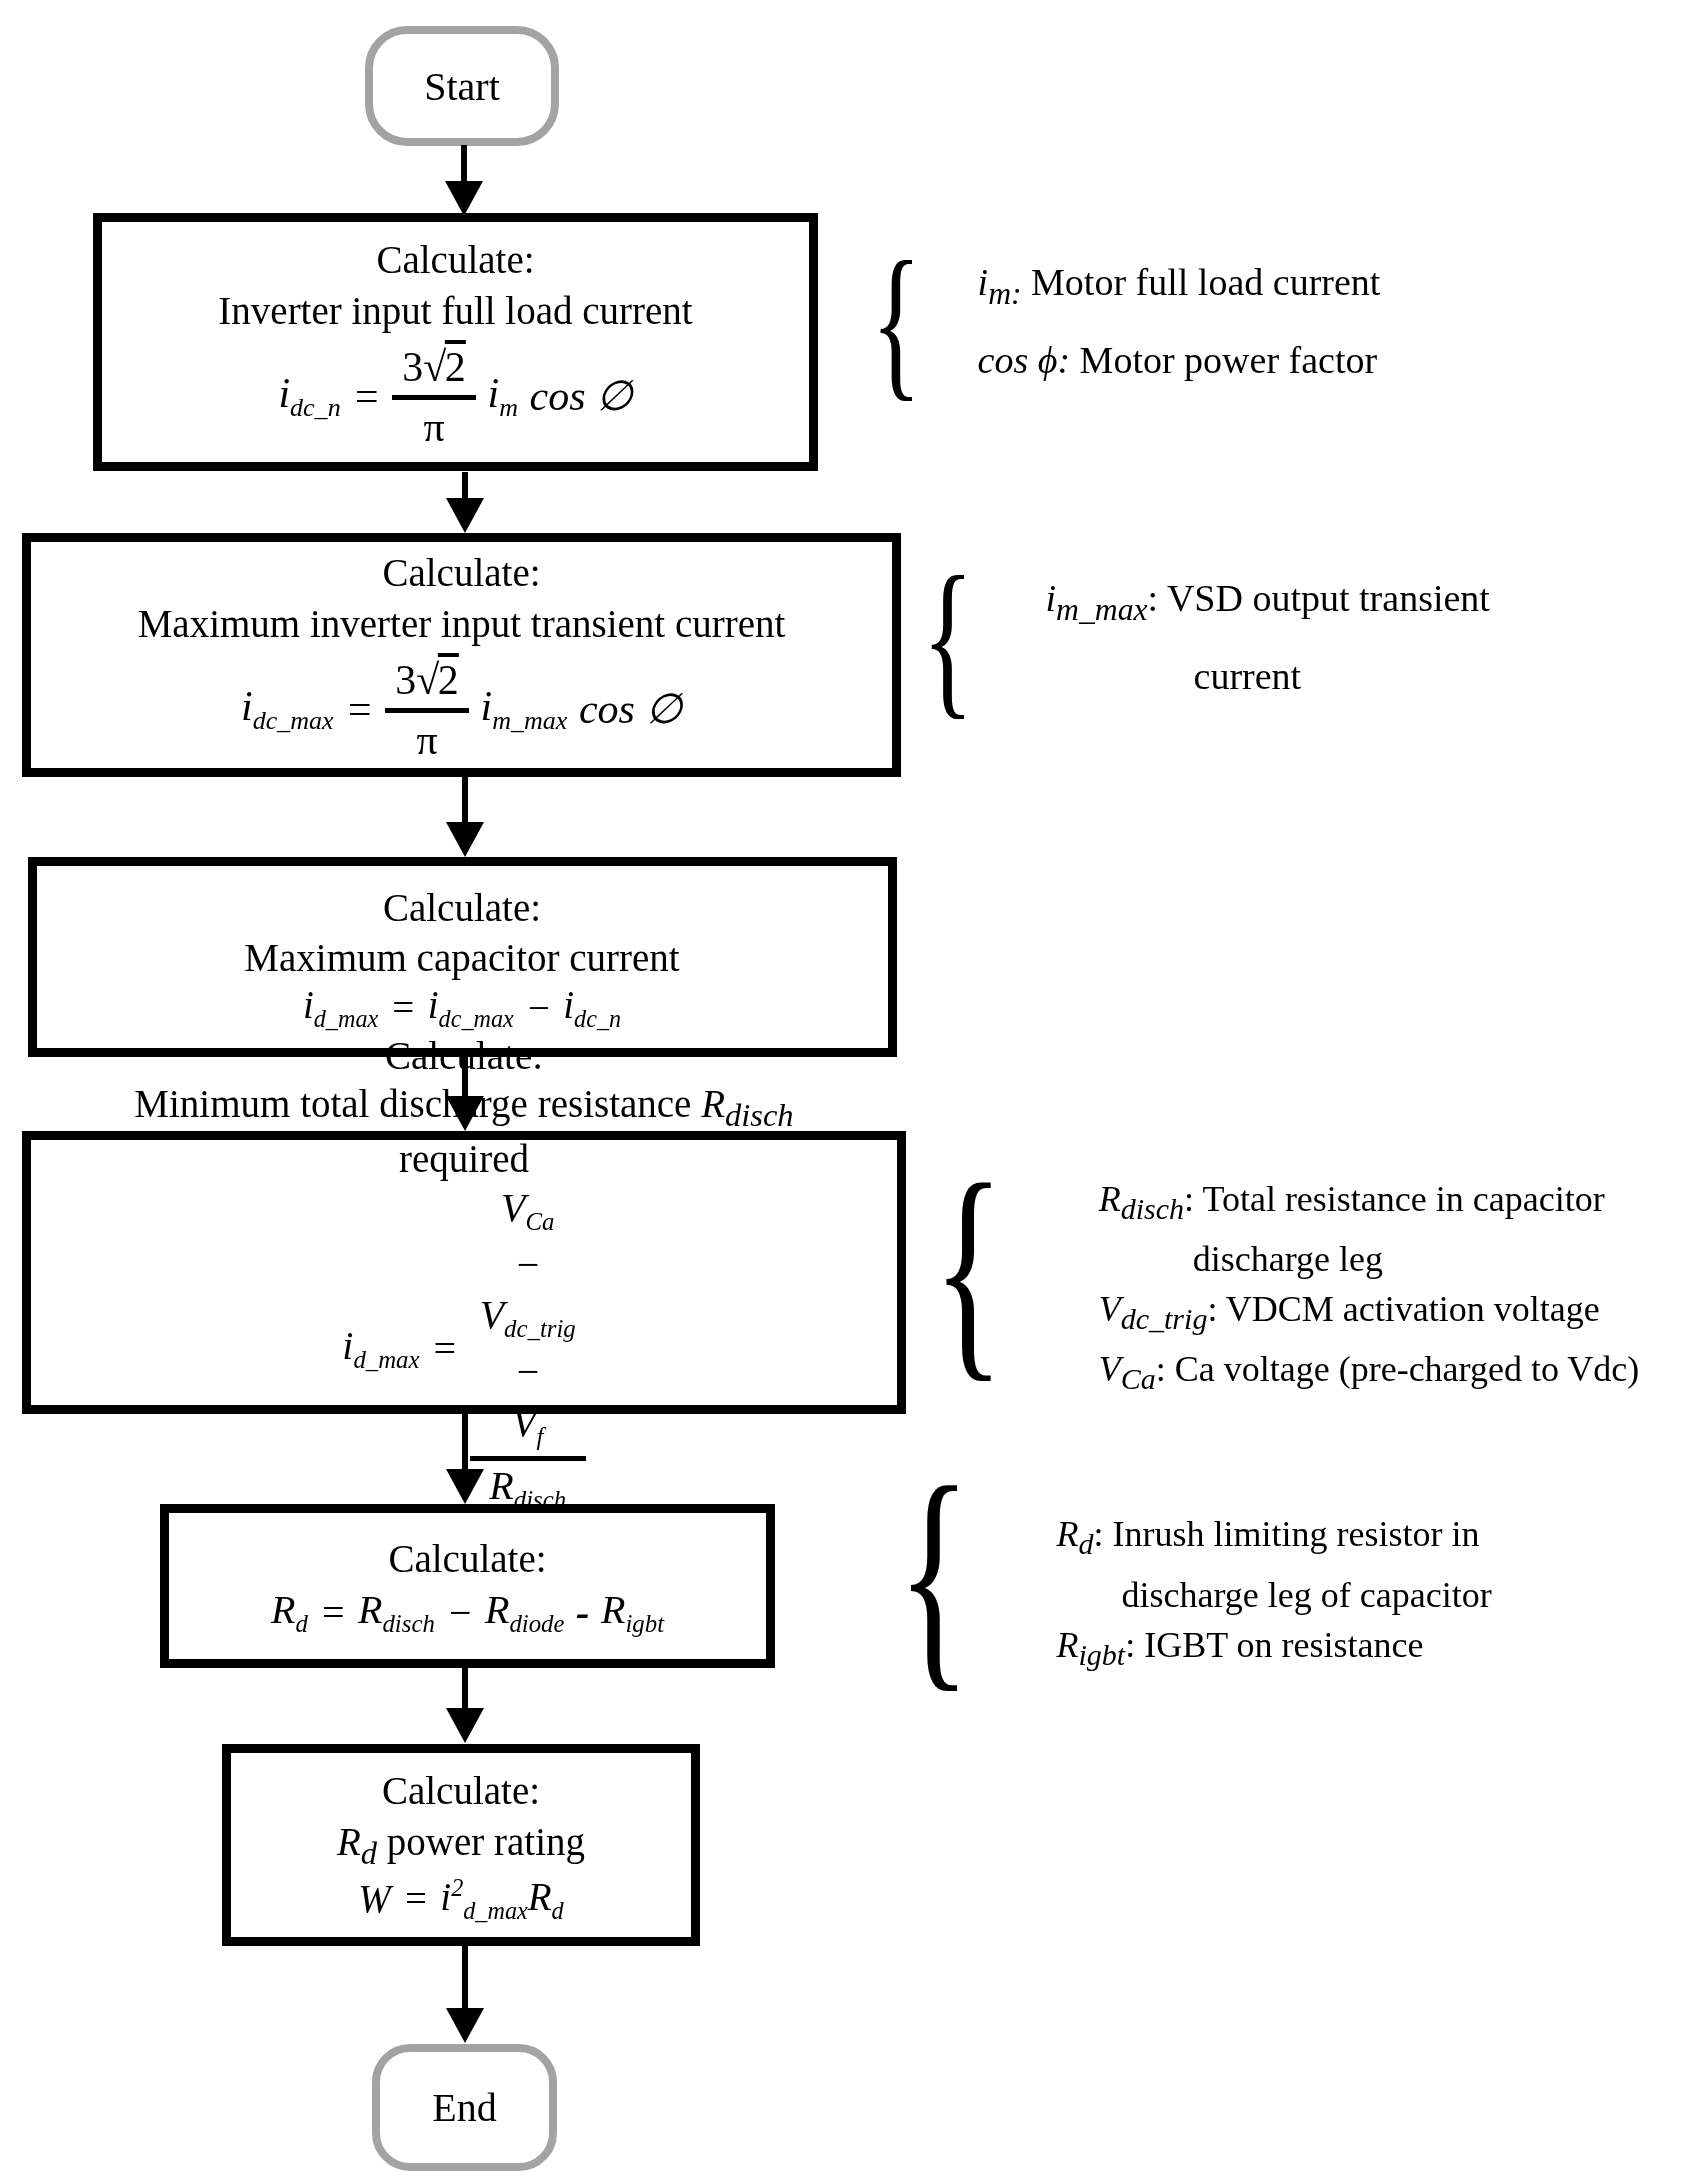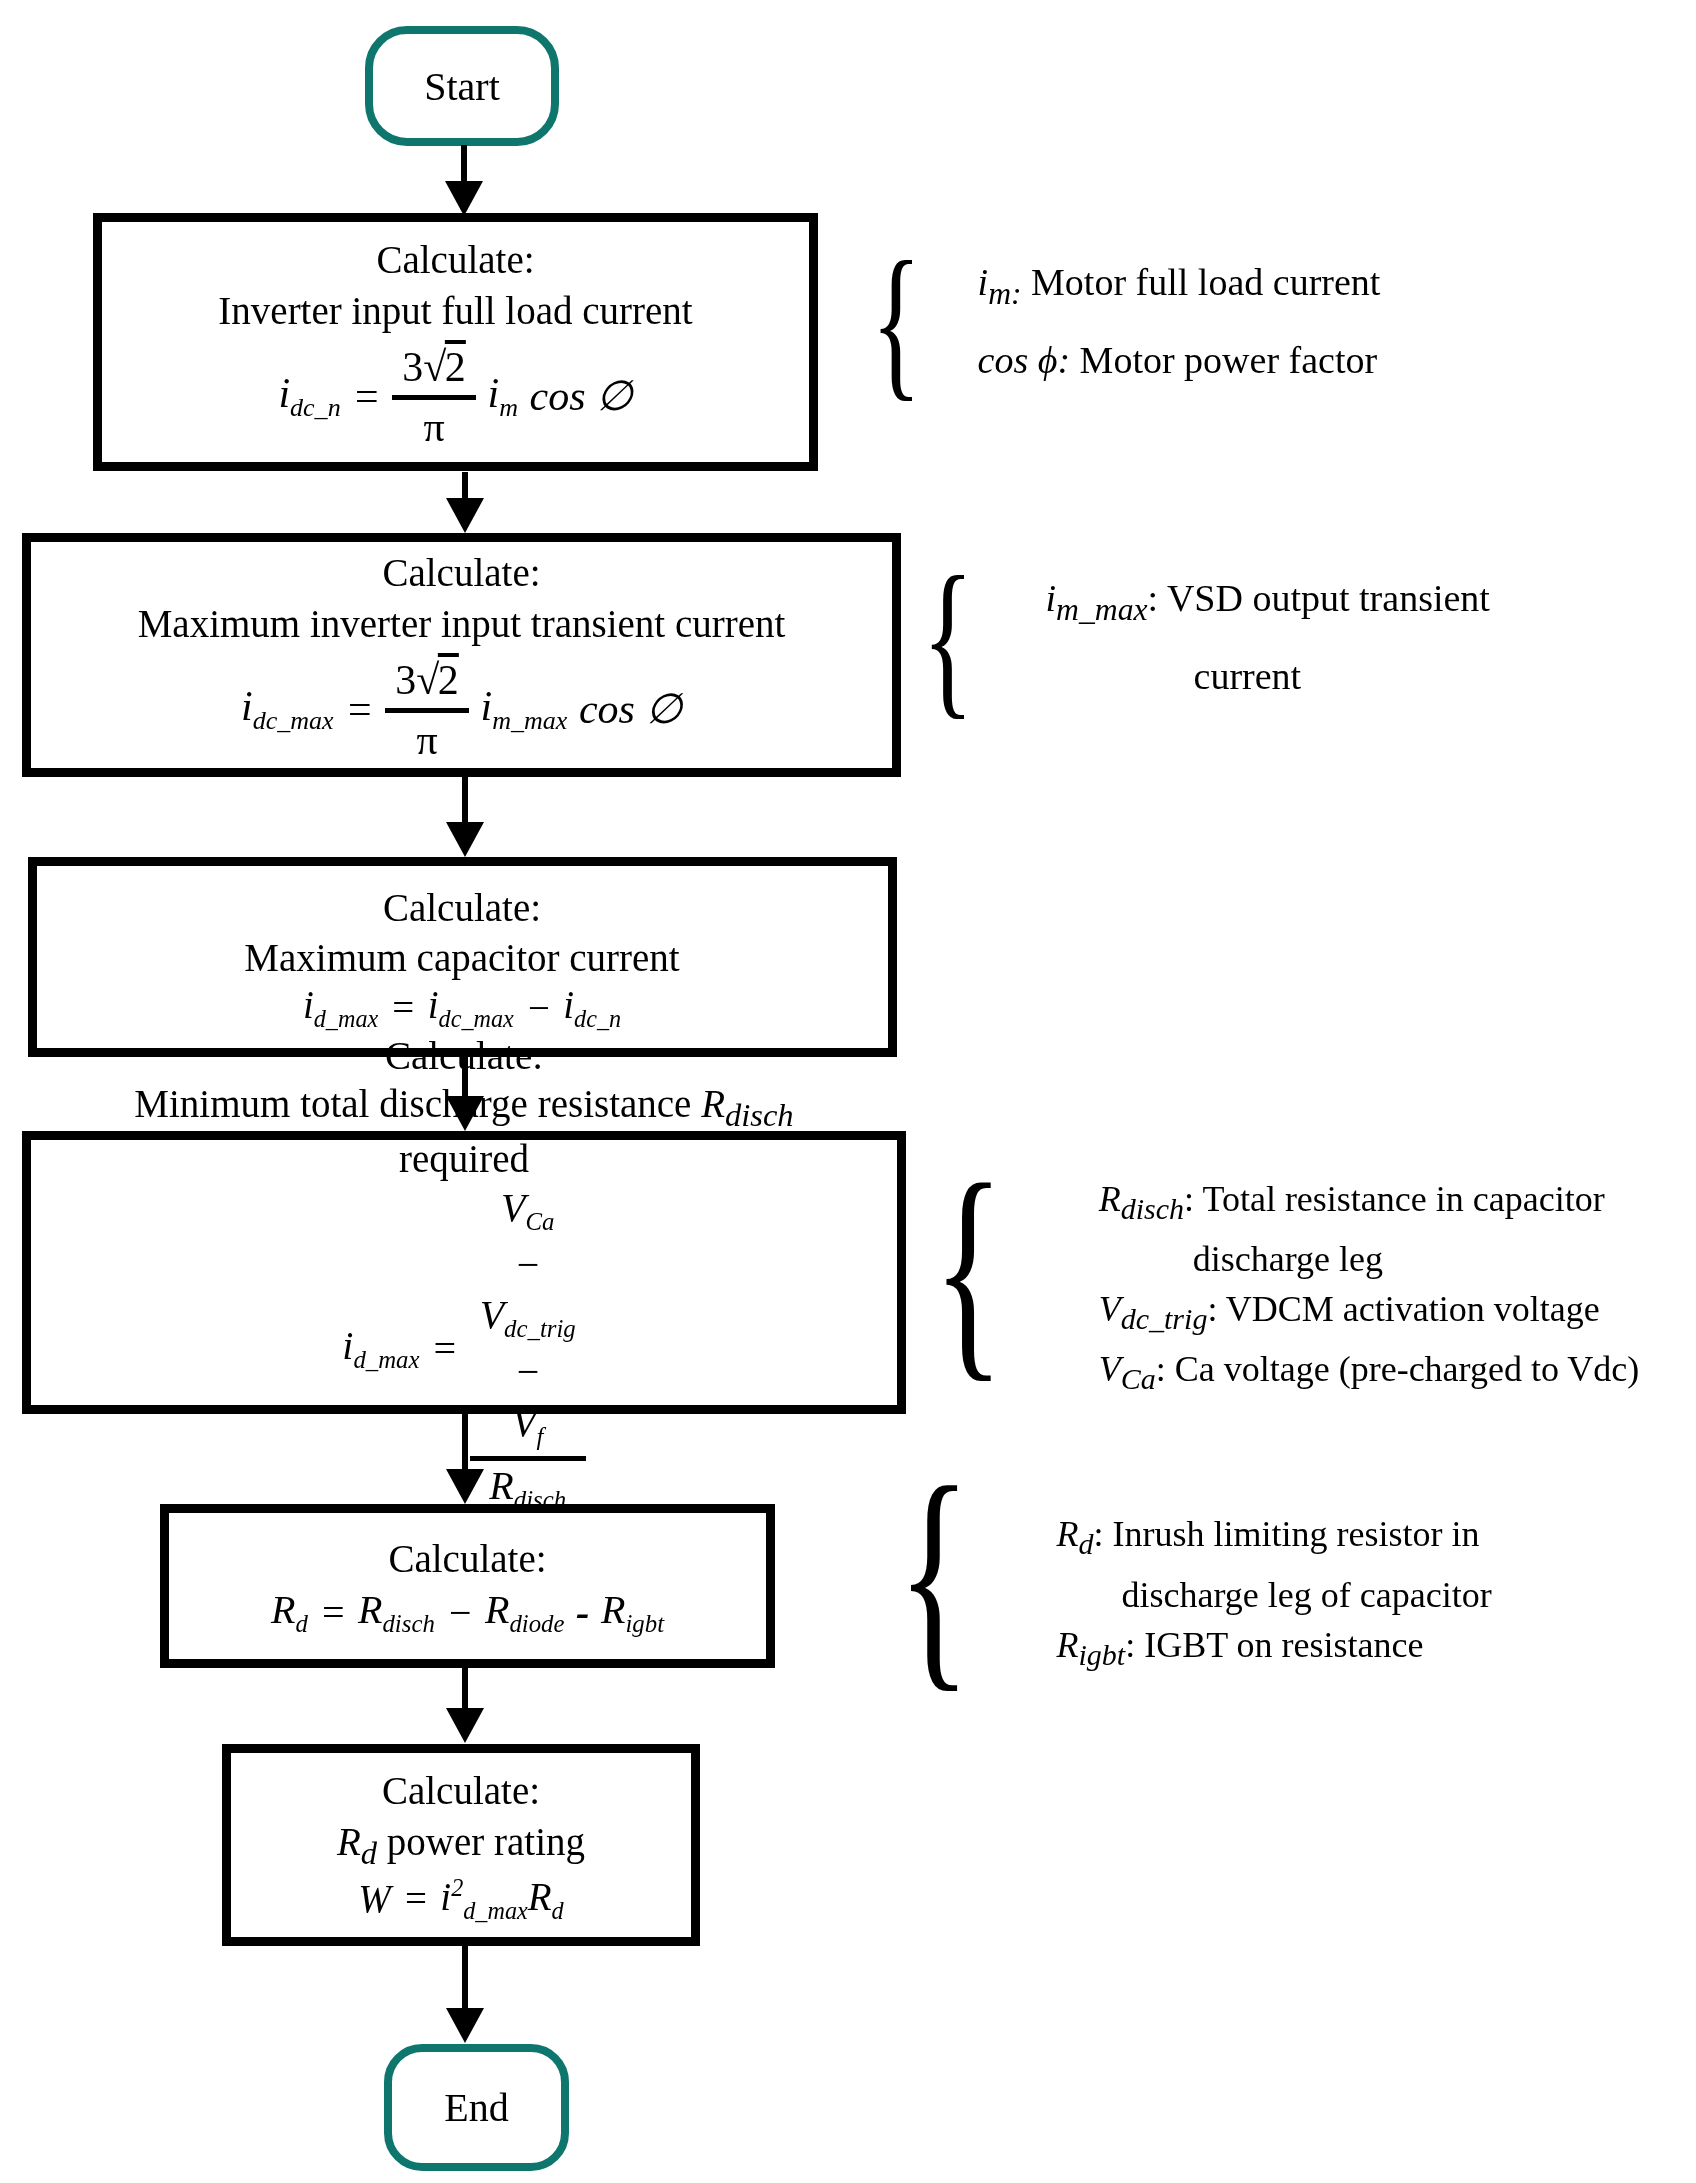--- a/index.html
+++ b/index.html
@@ -8,21 +8,21 @@
     width:1697px; height:2183px;
     background:#ffffff;
     color:#000;
     font-family:"Liberation Serif","DejaVu Serif",serif;
   }
 
   
   .terminator {
     position:absolute;
     box-sizing:border-box;
-    border:8px solid #0f766e;
+    border:8px solid #a3a3a3;
     border-radius:42px;
     display:flex; align-items:center; justify-content:center;
     font-size:40px;
     background:#fff;
   }
 
   
   .pbox {
     position:absolute;
     box-sizing:border-box;
@@ -285,18 +285,18 @@
       <span>=</span>
       <span><span>i</span><sup>2</sup><sub>d_max</sub><span>R</span><sub>d</sub></span>
     </div>
   </div>
 
   <div class="arrow" style="left:462px; top:1945px; height:98px;">
     <div class="arrow-line"></div>
     <div class="arrow-head"></div>
   </div>
 
-  <div class="terminator" style="left:384px; top:2044px; width:185px; height:127px; border-radius:38px;">
+  <div class="terminator" style="left:372px; top:2044px; width:185px; height:127px; border-radius:38px;">
     <span>End</span>
   </div>
 
 </div>
 
 
 </body></html>

